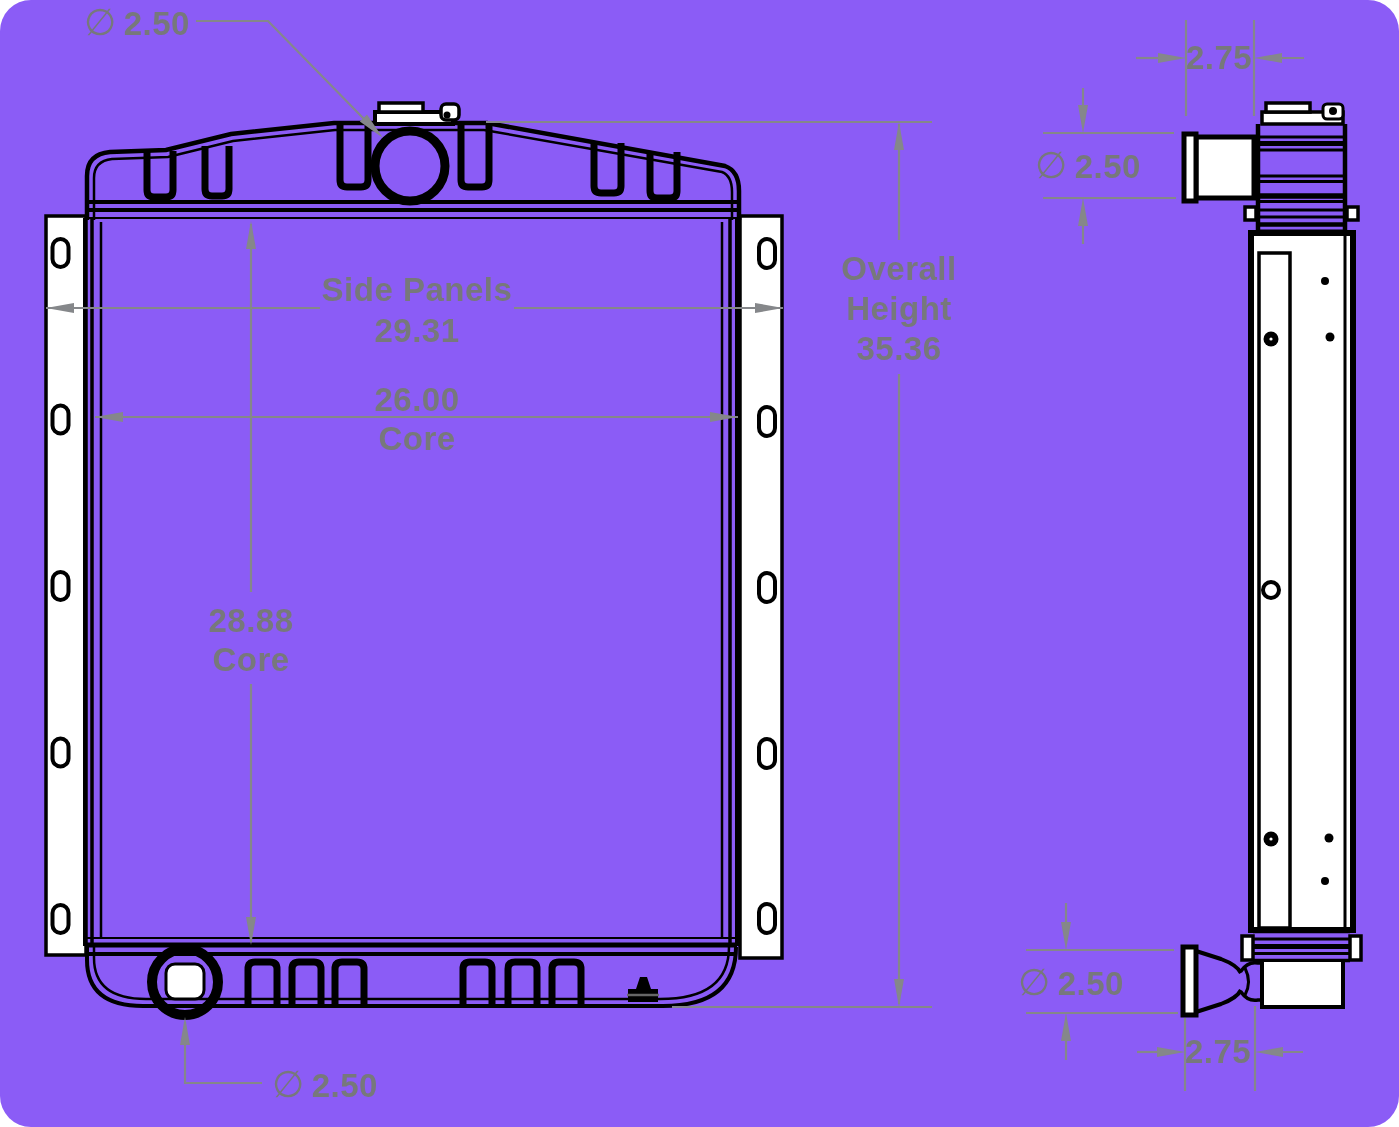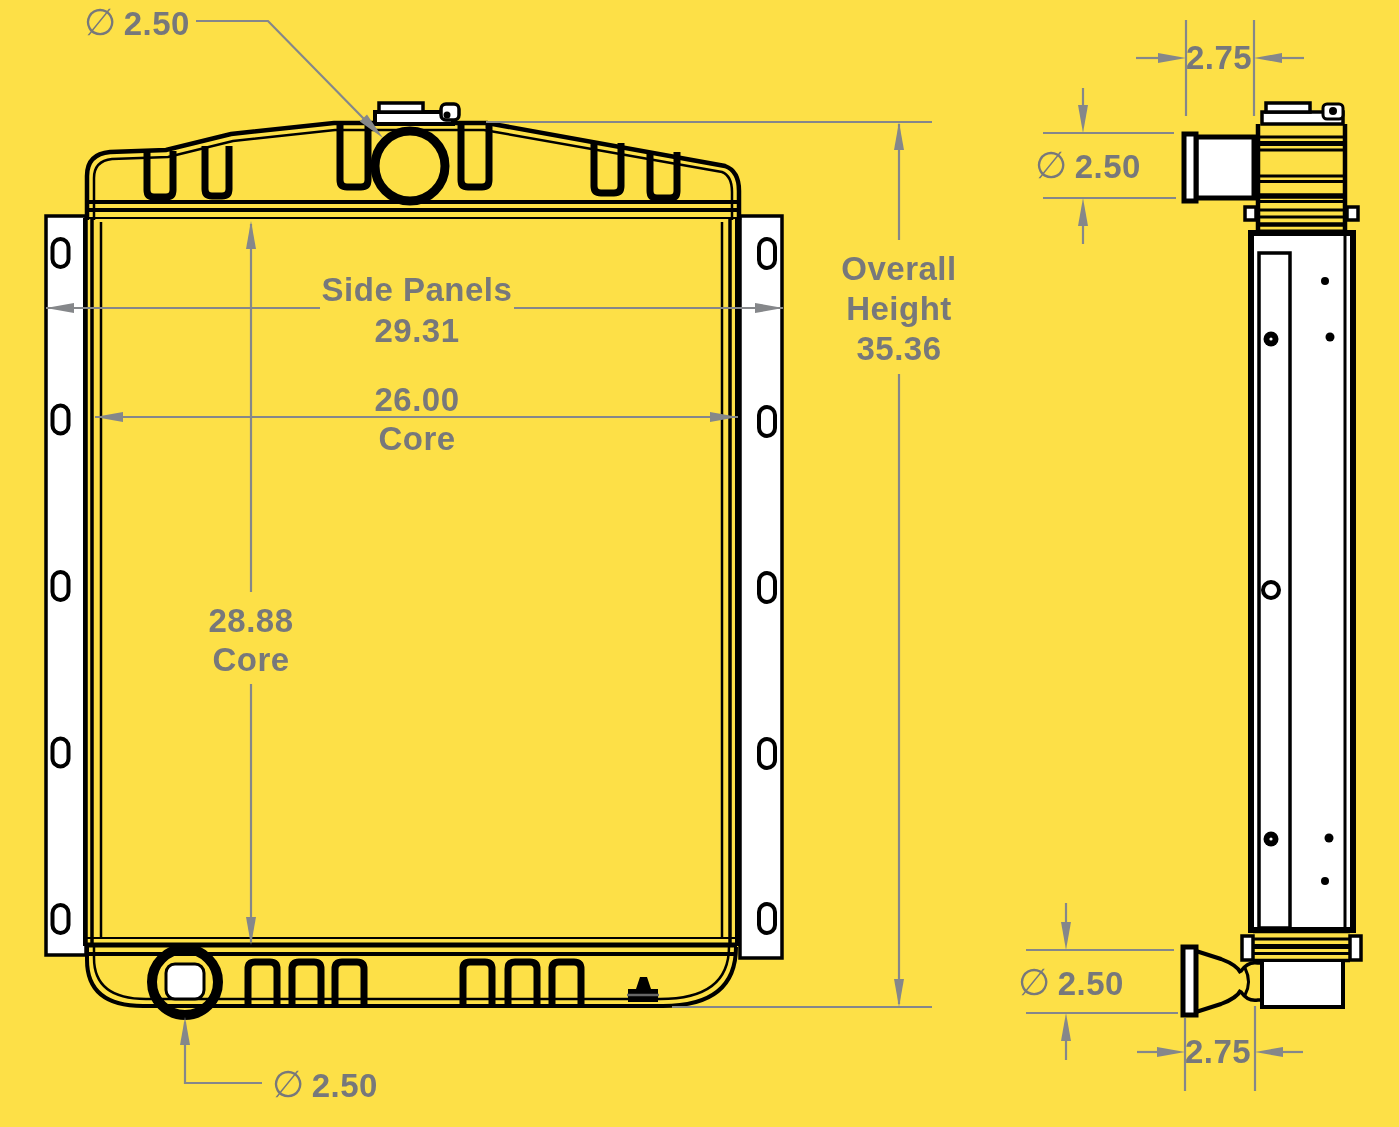--- a/index.html
+++ b/index.html
@@ -1,16 +1,16 @@
 <!DOCTYPE html>
 <html><head>
 <meta charset="utf-8">
 <style>
   html,body{margin:0;padding:0;background:#fff;}
-  .canvas{position:relative;width:1399px;height:1127px;background:#fde047;overflow:hidden;}
+  .canvas{position:relative;width:1399px;height:1127px;background:#8b5cf6;overflow:hidden;border-radius:31px;}
   svg{display:block;}
   .k{stroke:#000;fill:none;}
   .kw{stroke:#000;fill:#fff;}
   .kf{fill:#000;stroke:none;}
   .d{stroke:#85878a;fill:none;stroke-width:2.2;}
   .df{fill:#85878a;stroke:none;}
   .dim-text{font-family:"Liberation Sans","DejaVu Sans",sans-serif;font-weight:bold;font-size:33px;fill:#77787b;letter-spacing:0.5px;}
   .dim-sym{font-weight:normal;font-size:37px;}
   .mid{text-anchor:middle;}
 </style>

